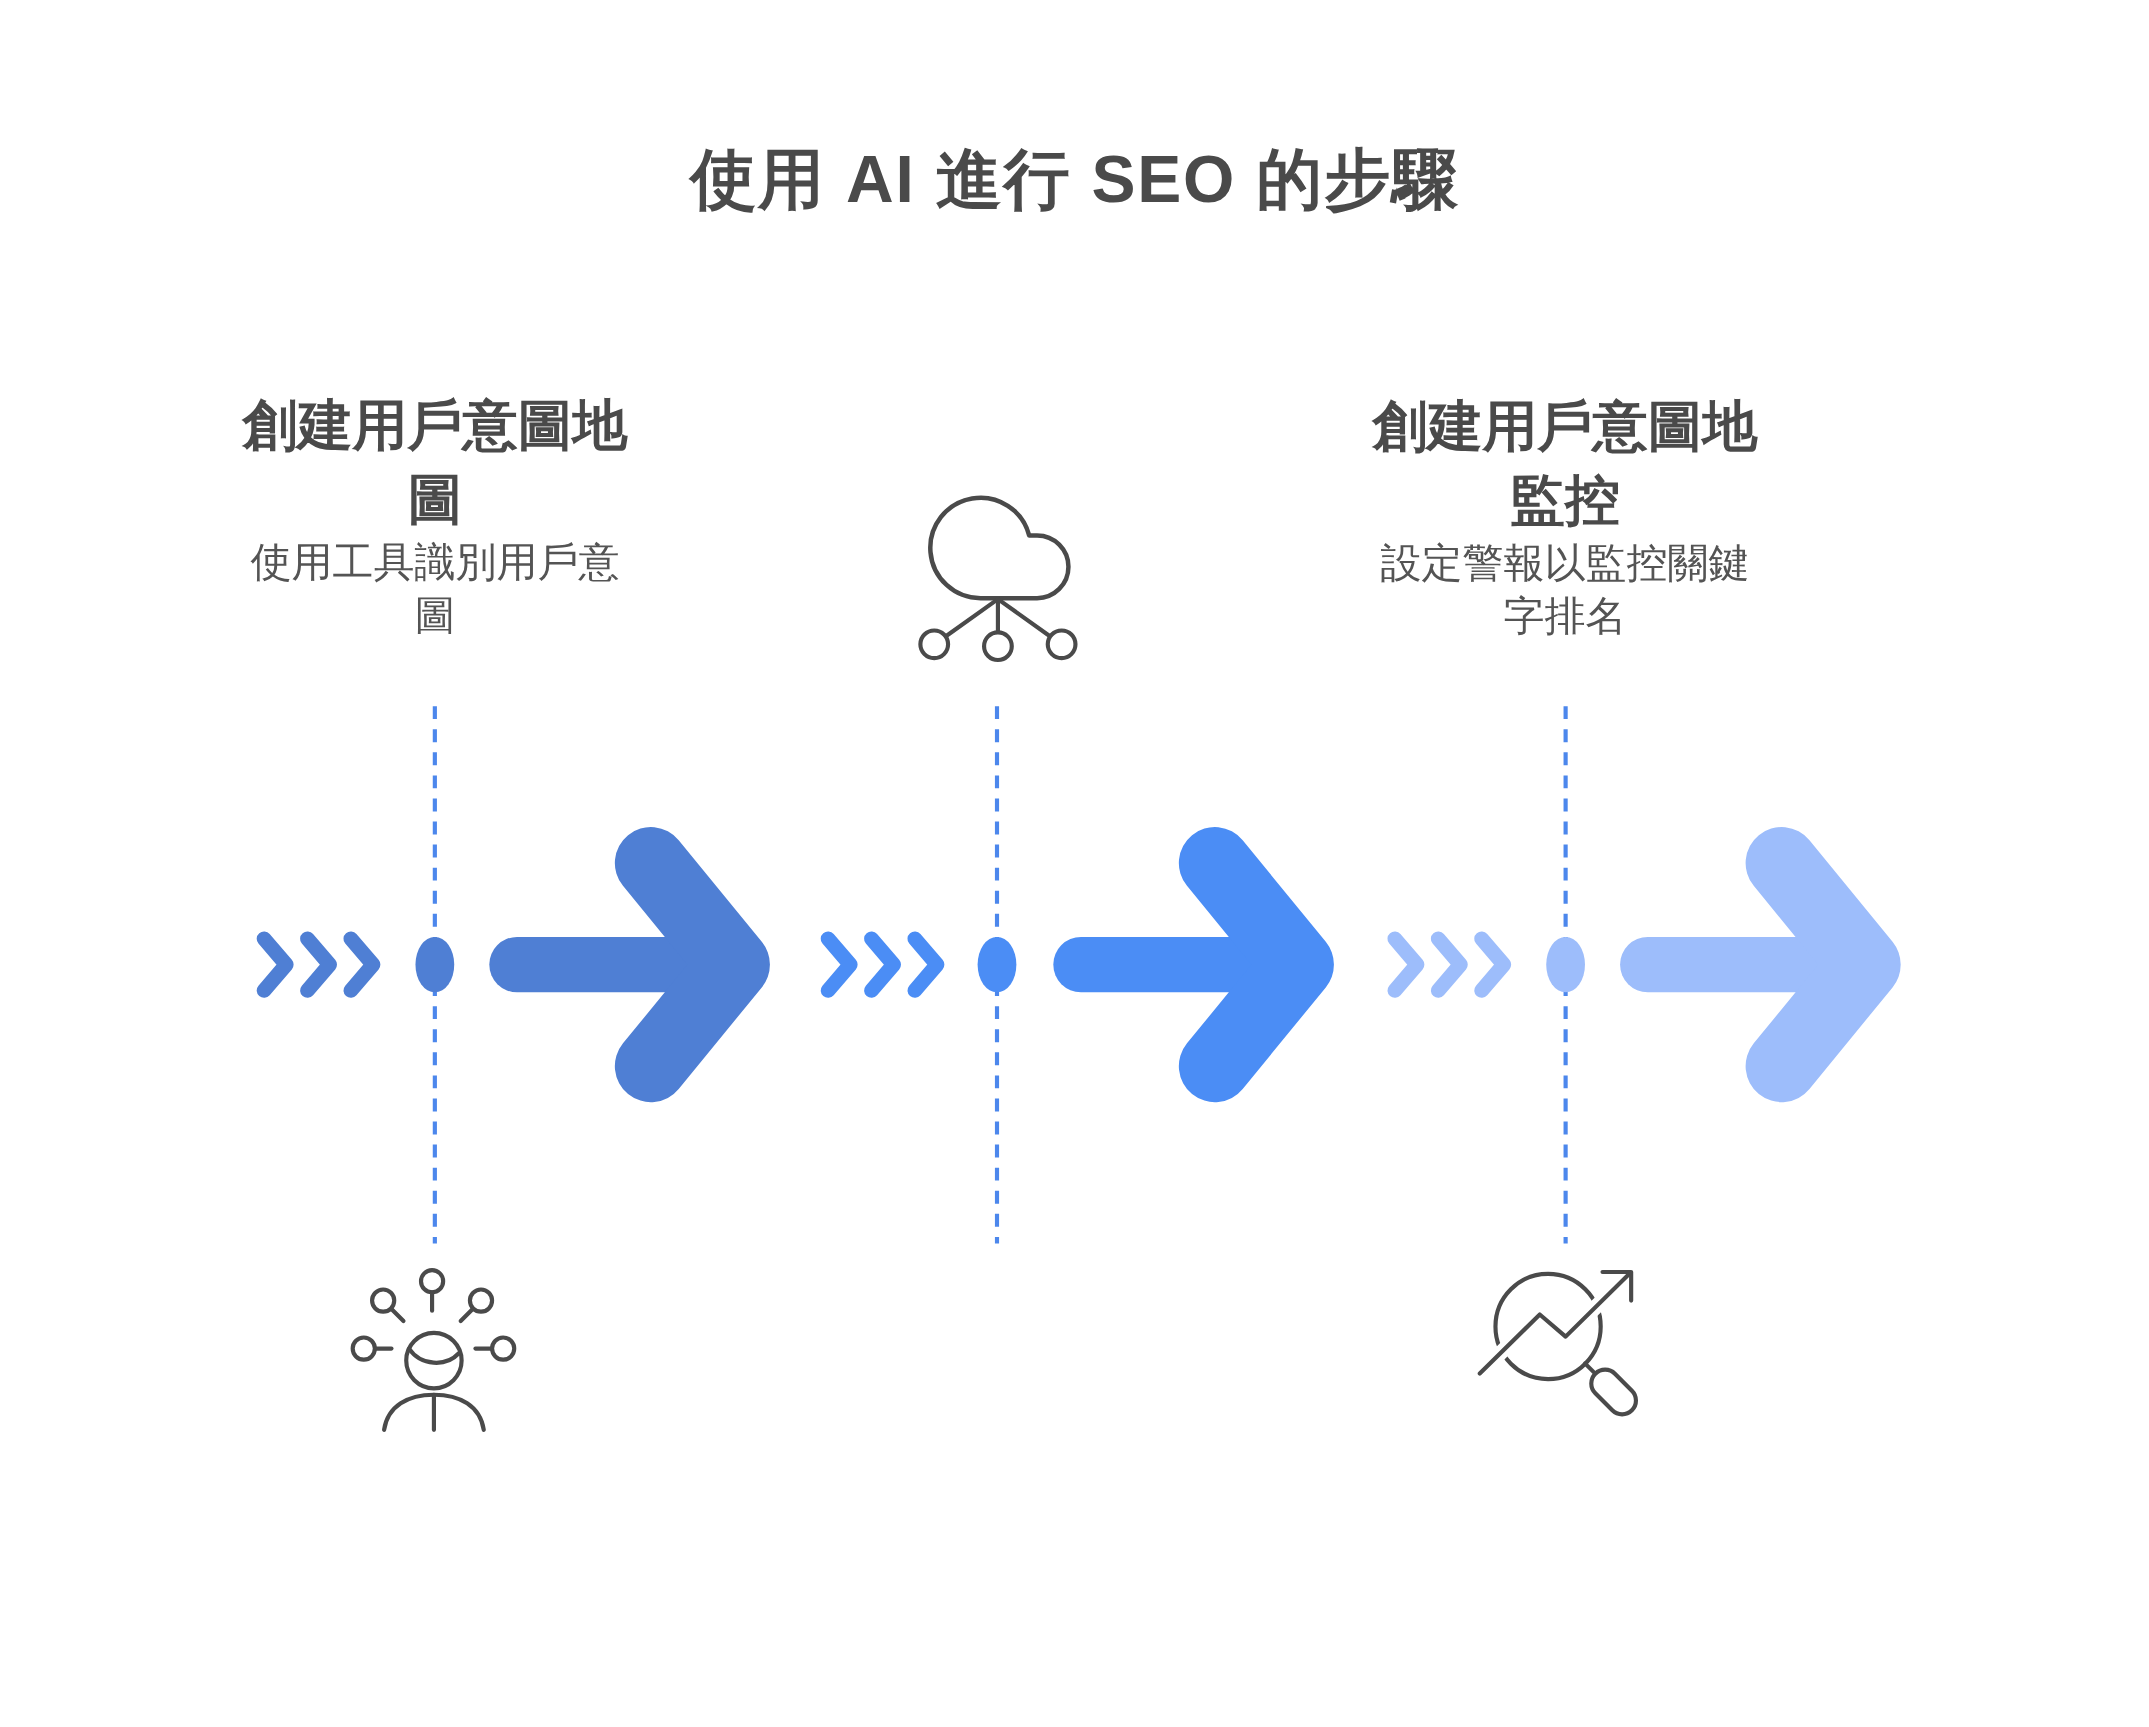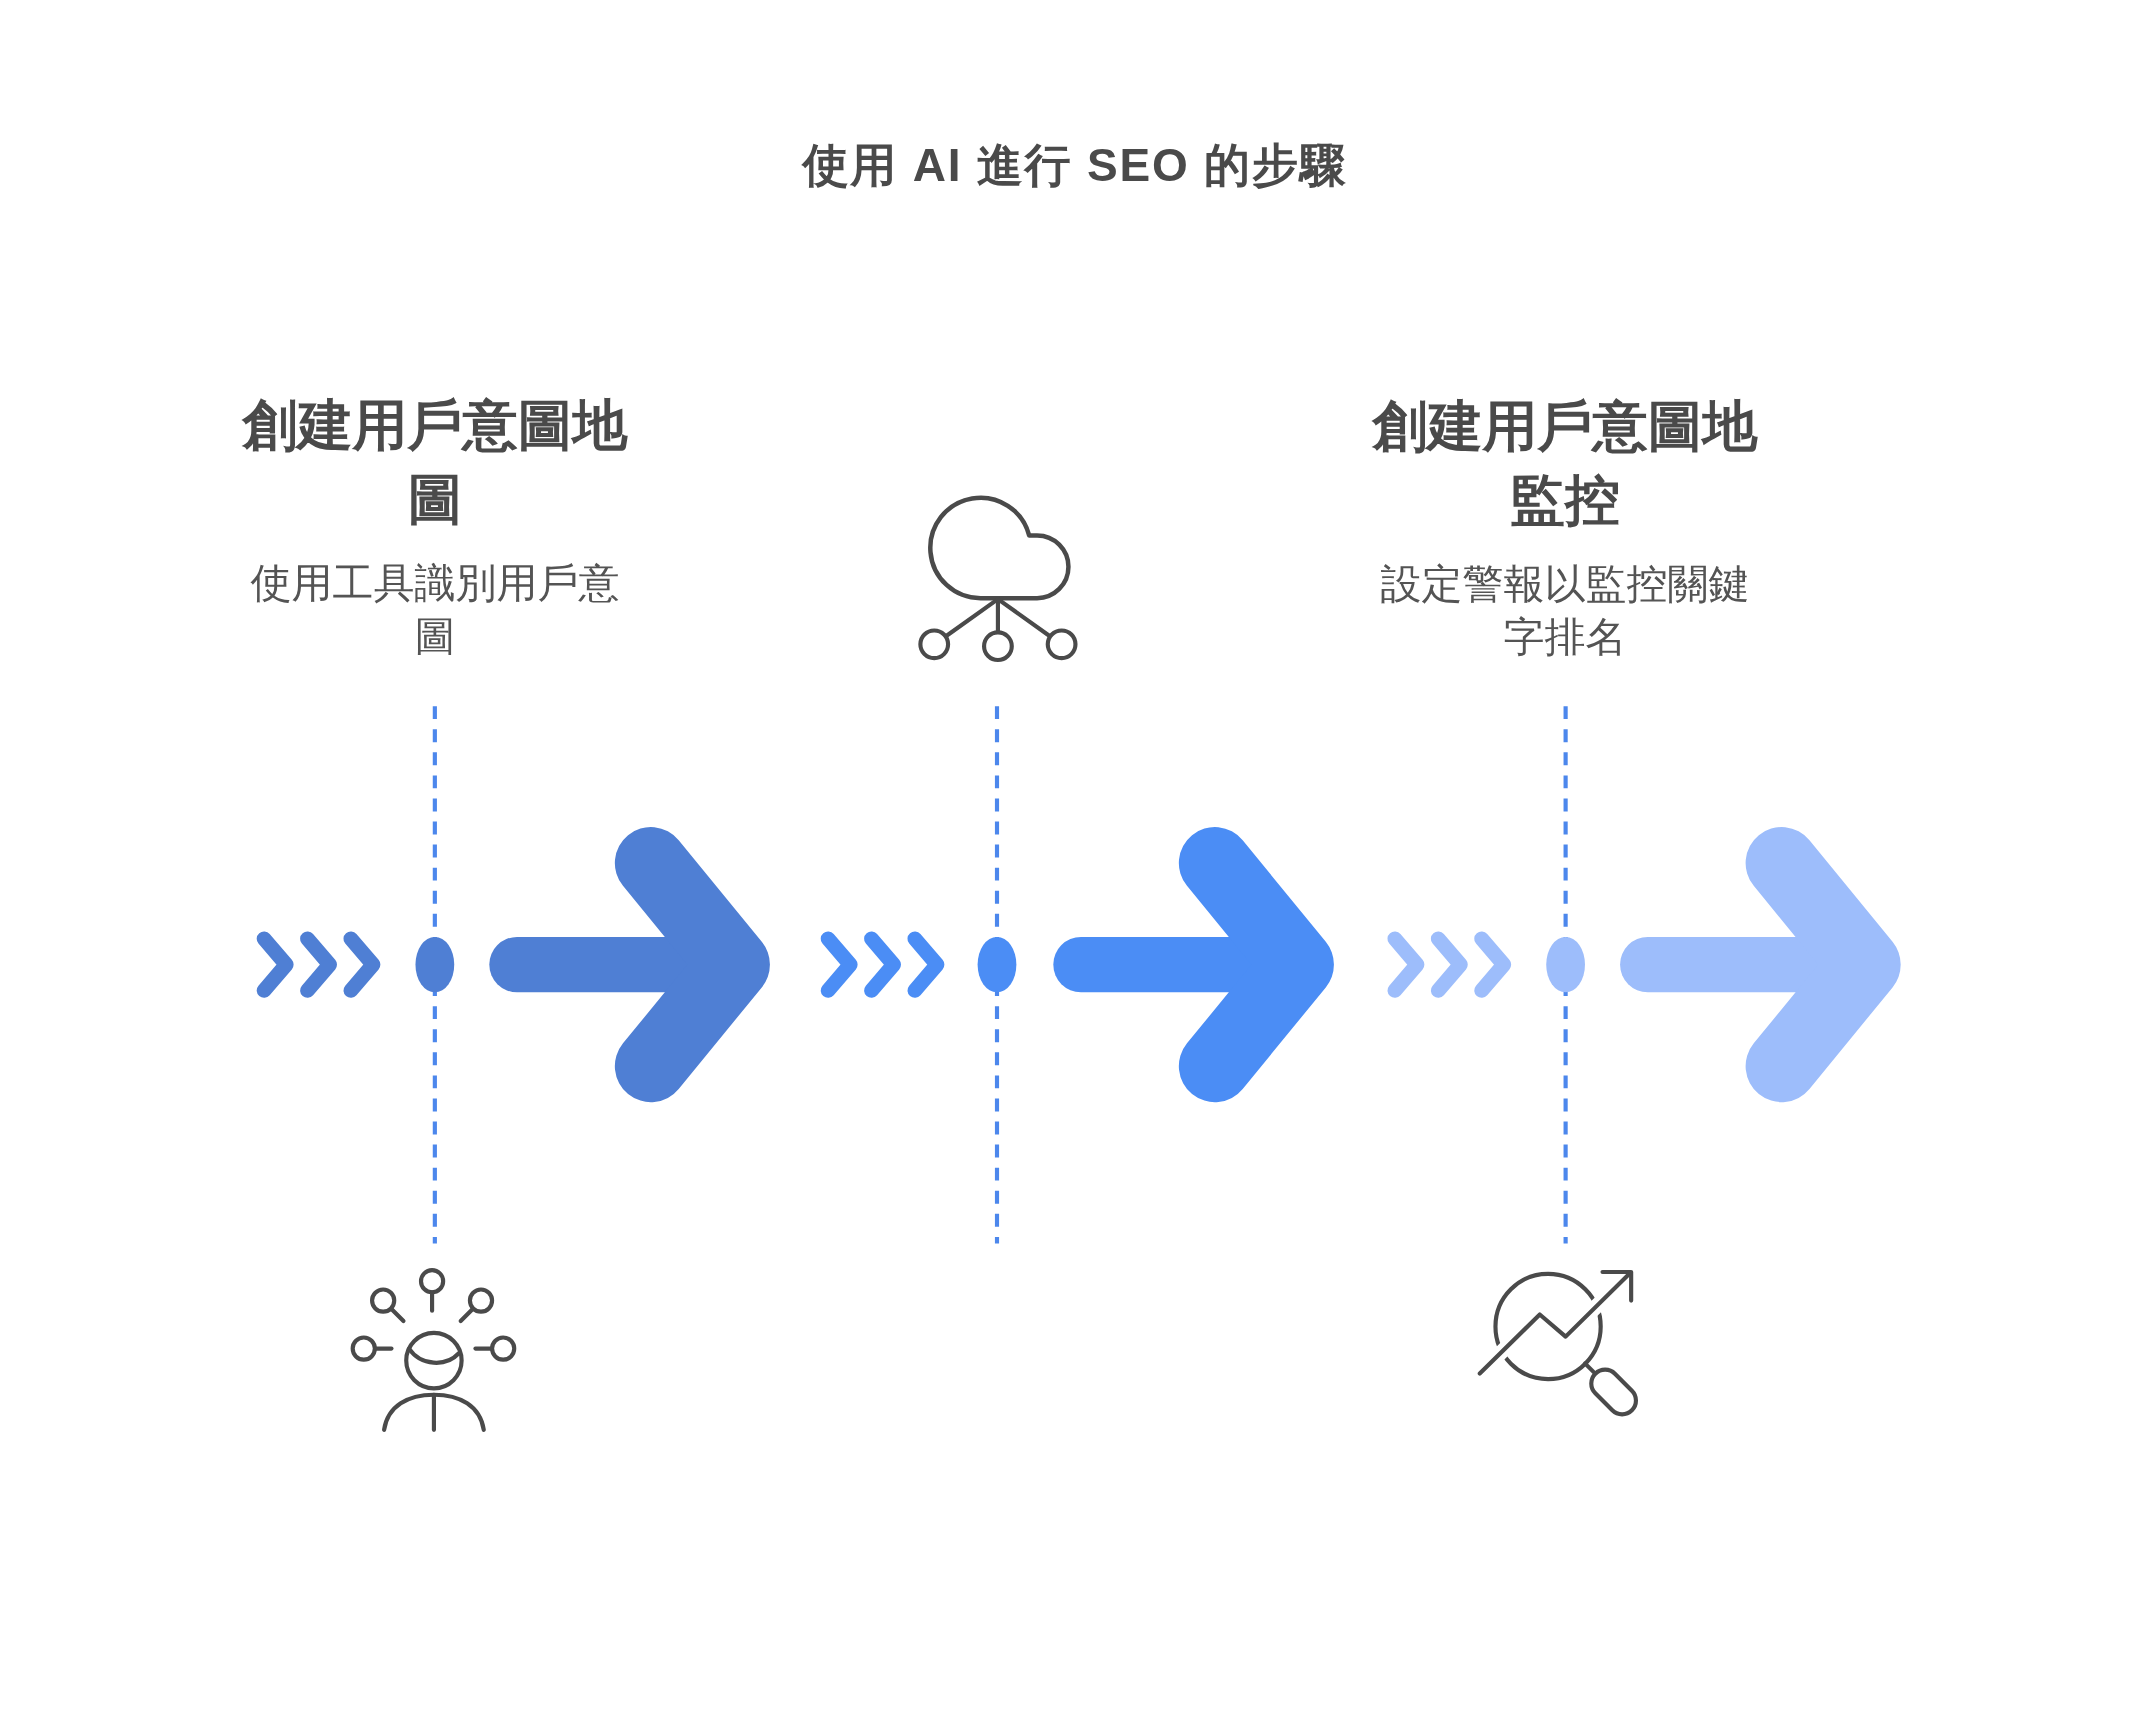--- a/index.html
+++ b/index.html
@@ -9,40 +9,39 @@
     height: 1728px;
     background: var(--background, #ffffff);
     font-family: "Liberation Sans", "DejaVu Sans", sans-serif;
     overflow: hidden;
   }
   .page-title {
     position: absolute;
     left: 0; right: 0;
     top: 135px;
     text-align: center;
-    font-size: 46px;
+    font-size: 66px;
     font-weight: 700;
     letter-spacing: 1.8px;
     color: var(--heading-text, #4a4a4a);
     white-space: pre-line;
   }
   .step-text {
     position: absolute;
     width: 498px;
     text-align: center;
   }
   .step-title {
     font-size: 55px;
     font-weight: 700;
     line-height: 74px;
     color: var(--heading-text, #4a4a4a);
     white-space: pre-line;
   }
   .step-desc {
-    margin-top: 21px;
     font-size: 41px;
     font-weight: 400;
     line-height: 53px;
     color: var(--body-text, #545454);
     white-space: pre-line;
   }
   #step1-text { left: 186px;  top: 388px; }
   #step3-text { left: 1316px; top: 389px; }
   #step2-text { left: 749px;  top: 1263px; }
 

